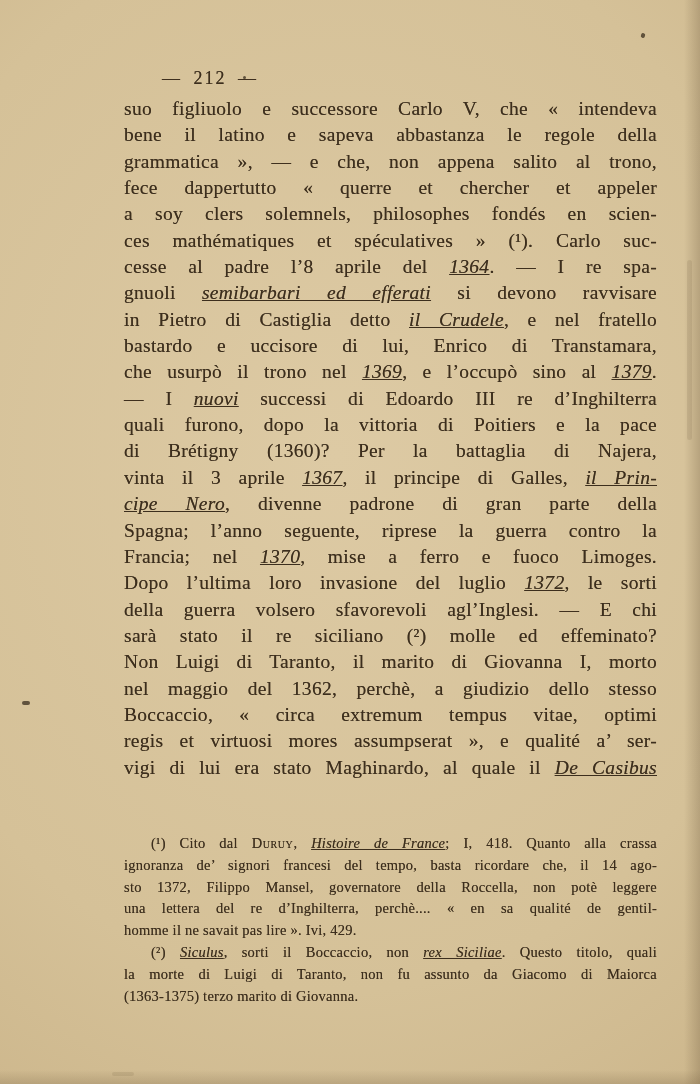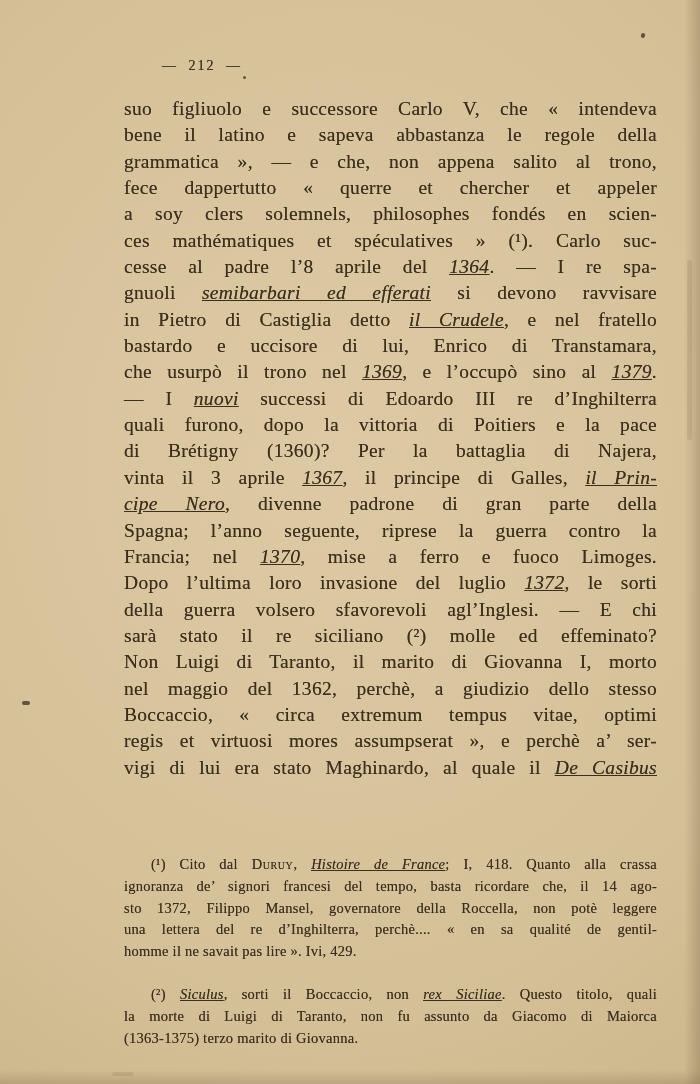--- a/index.html
+++ b/index.html
@@ -30,23 +30,23 @@
     background: linear-gradient(to left, rgba(100,80,52,0.28), rgba(100,80,52,0));
     pointer-events: none;
   }
   .edge-shade-bottom {
     position: absolute; bottom: 0; left: 0; width: 100%; height: 14px;
     background: linear-gradient(to top, rgba(100,80,52,0.22), rgba(100,80,52,0));
     pointer-events: none;
   }
   .folio {
     position: absolute;
-    top: 58px;
+    top: 68px;
     left: 162px;
-    font-size: 14px;
+    font-size: 18px;
     letter-spacing: 2px;
     word-spacing: 5px;
     text-shadow: 0 0 0.6px rgba(60,46,29,0.7);
   }
   .body-text {
     position: absolute;
     top: 96px;
     left: 124px;
     width: 533px;
   }
@@ -66,21 +66,21 @@
     line-height: 21.8px;
     letter-spacing: 0.25px;
   }
   .tline {
     text-align: justify;
     text-align-last: justify;
     -moz-text-align-last: justify;
     text-justify: inter-word;
     text-shadow: 0 0 0.6px rgba(60,46,29,0.65);
   }
-  .tline.indent { text-indent: 27px; margin-top: 21px; }
+  .tline.indent { text-indent: 27px; }
   .tline.lastline {
     text-align-last: left;
     -moz-text-align-last: left;
   }
   .it { font-style: italic; text-decoration: underline; }
   .sc { font-variant: small-caps; letter-spacing: 0.6px; }
 
   
   .speck {
     position: absolute;
@@ -125,21 +125,21 @@
       <div class="tline"><span>vinta il 3 aprile </span><span class="it">1367</span><span>, il principe di Galles, </span><span class="it">il Prin-</span></div>
       <div class="tline"><span class="it">cipe Nero</span><span>, divenne padrone di gran parte della</span></div>
       <div class="tline"><span>Spagna; l’anno seguente, riprese la guerra contro la</span></div>
       <div class="tline"><span>Francia; nel </span><span class="it">1370</span><span>, mise a ferro e fuoco Limoges.</span></div>
       <div class="tline"><span>Dopo l’ultima loro invasione del luglio </span><span class="it">1372</span><span>, le sorti</span></div>
       <div class="tline"><span>della guerra volsero sfavorevoli agl’Inglesi. — E chi</span></div>
       <div class="tline"><span>sarà stato il re siciliano (²) molle ed effeminato?</span></div>
       <div class="tline"><span>Non Luigi di Taranto, il marito di Giovanna I, morto</span></div>
       <div class="tline"><span>nel maggio del 1362, perchè, a giudizio dello stesso</span></div>
       <div class="tline"><span>Boccaccio, « circa extremum tempus vitae, optimi</span></div>
-      <div class="tline"><span>regis et virtuosi mores assumpserat », e perchè a’ ser-</span></div>
+      <div class="tline"><span>regis et virtuosi mores assumpserat », e qualité a’ ser-</span></div>
       <div class="tline"><span>vigi di lui era stato Maghinardo, al quale il </span><span class="it">De Casibus</span></div>
     </div>
 
   <div class="footnotes">
     <div>
         <div class="tline indent"><span>(¹) Cito dal </span><span class="sc">Duruy</span><span>, </span><span class="it">Histoire de France</span><span>; I, 418. Quanto alla crassa</span></div>
         <div class="tline"><span>ignoranza de’ signori francesi del tempo, basta ricordare che, il 14 ago-</span></div>
         <div class="tline"><span>sto 1372, Filippo Mansel, governatore della Roccella, non potè leggere</span></div>
         <div class="tline"><span>una lettera del re d’Inghilterra, perchè.... « en sa qualité de gentil-</span></div>
         <div class="tline lastline"><span>homme il ne savait pas lire ». Ivi, 429.</span></div>

